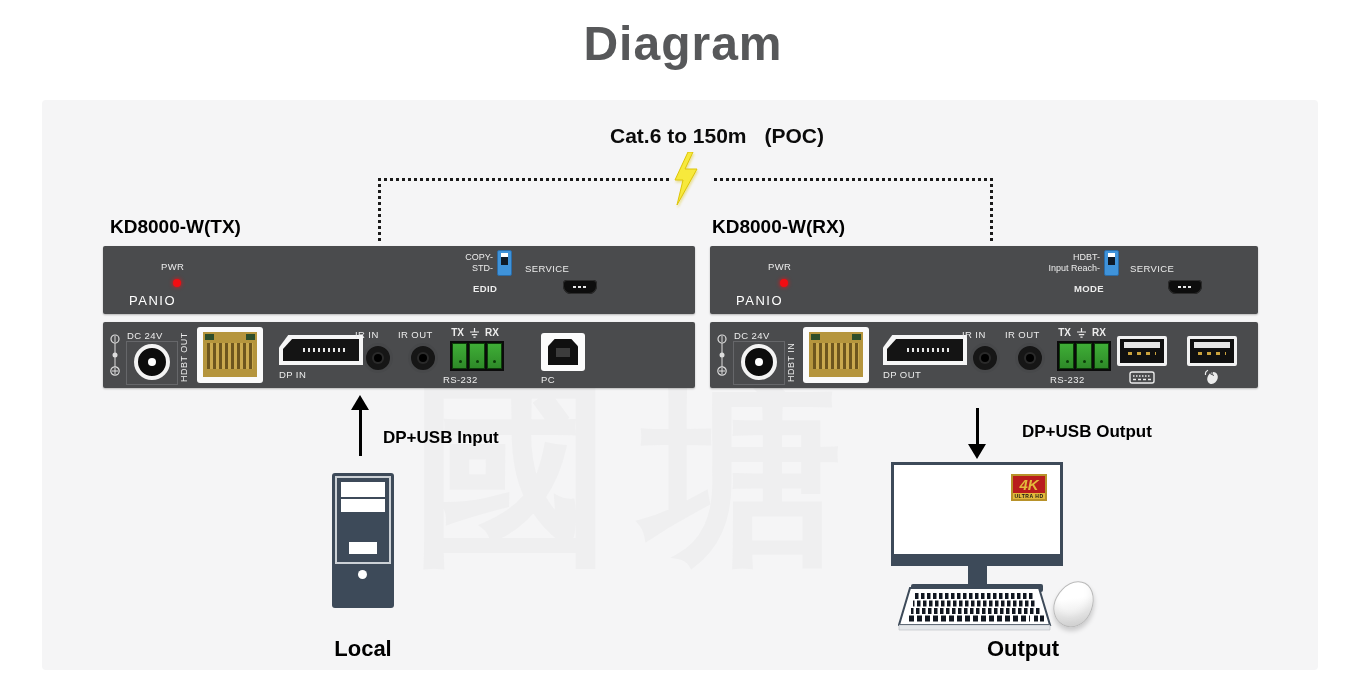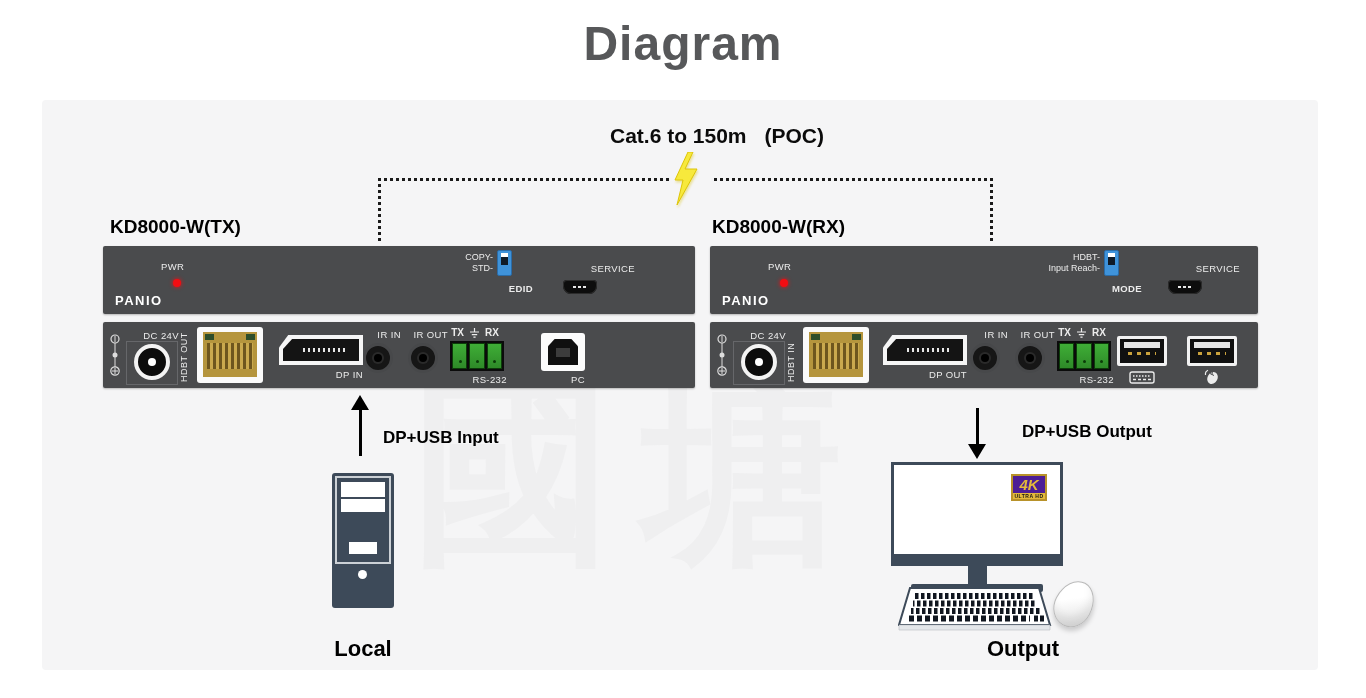--- a/index.html
+++ b/index.html
@@ -22,23 +22,23 @@
   .cable-label .poc { margin-left:18px; }
   .dot-h { position:absolute; left:336px; top:78px; width:615px; height:0; border-top:3px dotted #1b1b1b; }
   .dot-v { position:absolute; top:78px; width:0; height:63px; border-left:3px dotted #1b1b1b; }
   .dot-v.left { left:336px; } .dot-v.right { left:948px; }
   .bolt-gap { position:absolute; left:627px; top:72px; width:42px; height:12px; background:#f5f5f6; }
   .bolt { position:absolute; left:628px; top:52px; filter:drop-shadow(1px 2px 1px rgba(220,200,40,.45)); }
 
   
   .dev-label { position:absolute; font-size:19px; font-weight:bold; color:#000; }
   .panel { position:absolute; background:#4a4b4d; border-radius:2px; box-shadow:0 1px 2px rgba(0,0,0,.25); }
-  .plabel { position:absolute; font-size:9.5px; color:#ececec; letter-spacing:.4px; text-align:right; white-space:nowrap; }
+  .plabel { position:absolute; font-size:9.5px; color:#ececec; letter-spacing:.4px; text-align:left; white-space:nowrap; }
   .led { position:absolute; width:8px; height:8px; border-radius:50%; background:#f20d12; box-shadow:0 0 4px #f20d12; }
-  .brand { position:absolute; left:12px; bottom:6px; font-size:13px; font-weight:700; color:#fff; letter-spacing:1.5px; }
+  .brand { position:absolute; left:26px; bottom:6px; font-size:13px; font-weight:400; color:#fff; letter-spacing:1.5px; }
   .sw-labels { position:absolute; text-align:right; font-size:9px; line-height:11px; color:#ececec; }
   .dip { position:absolute; width:15px; height:26px; background:#3f93da; border:1px solid #2a6ca8; border-radius:2px; }
   .dip-knob { position:absolute; left:3px; top:2px; width:7px; height:12px; background:#101b27; }
   .dip-knob::before { content:""; position:absolute; left:0; top:0; width:7px; height:4px; background:#fff; }
   .musb { position:absolute; width:34px; height:14px; background:#0d0d0d; border-radius:4px 4px 8px 8px;
           box-shadow:inset 0 0 0 1px #2c2c2c; }
   .musb::before { content:""; position:absolute; left:10px; top:6px; width:14px; height:2px;
                   background:repeating-linear-gradient(90deg,#e8e8e8 0 3px,transparent 3px 5px); }
 
   
@@ -89,21 +89,21 @@
   .caption { position:absolute; font-size:22px; font-weight:bold; color:#000; text-align:center; }
 
   .tower { position:absolute; left:290px; top:373px; width:62px; height:135px; background:#3d4a59; border-radius:3px; }
   .tower-top { position:absolute; left:3px; top:3px; width:56px; height:88px; border:2px solid #ccd1d6; }
   .bay { position:absolute; left:4px; width:44px; background:#fff; }
   .tower-slot { position:absolute; left:12px; top:64px; width:28px; height:12px; background:#fff; }
   .tower-btn { position:absolute; left:26px; top:97px; width:9px; height:9px; border-radius:50%; background:#fff; }
 
   .monitor { position:absolute; left:846px; top:362px; width:178px; }
   .screen { position:relative; margin-left:3px; width:172px; height:95px; background:#fff; border:3px solid #3d4a59; }
-  .badge { position:absolute; right:13px; top:9px; width:36px; border:2px solid #b8922a; background:#4c1d95; }
+  .badge { position:absolute; right:13px; top:9px; width:36px; border:2px solid #b8922a; background:#b91c1c; }
   .badge-main { display:block; text-align:center; font-size:15px; font-weight:800; font-style:italic;
                 color:#e3b93b; line-height:17px; }
   .badge-sub { display:block; text-align:center; font-size:5px; font-weight:bold; color:#141414;
                background:#e3b93b; line-height:6px; letter-spacing:.5px; }
   .mon-bar { margin-left:3px; width:172px; height:9px; background:#3d4a59; }
   .mon-neck { margin:0 auto; width:19px; height:18px; background:#3d4a59; }
   .mon-base { margin:0 auto; width:132px; height:8px; background:#3d4a59; border-radius:2px; }
   .kb { position:absolute; left:856px; top:487px; }
   .mouse { position:absolute; left:1013px; top:480px; width:38px; height:48px;
            border-radius:50% 50% 50% 50% / 55% 55% 45% 45%;

